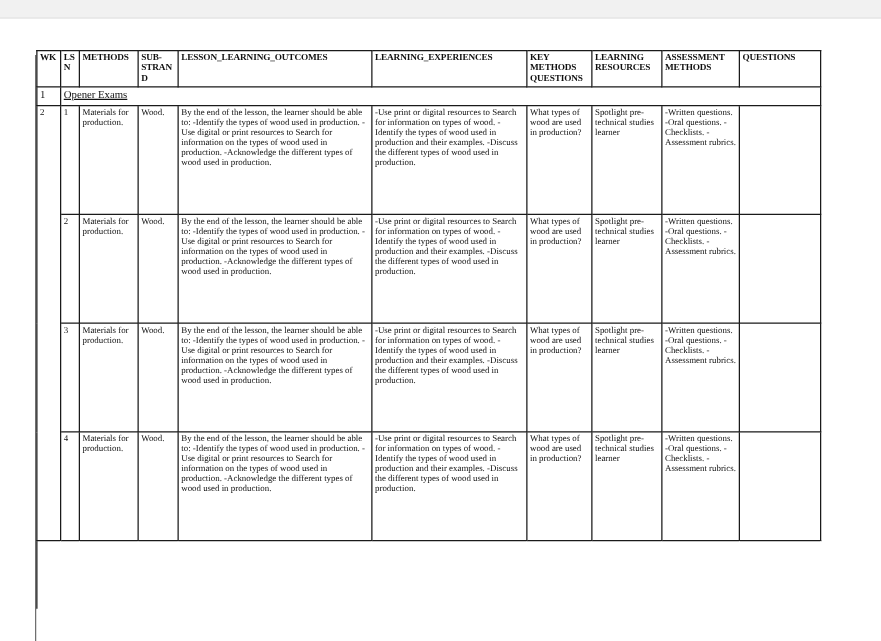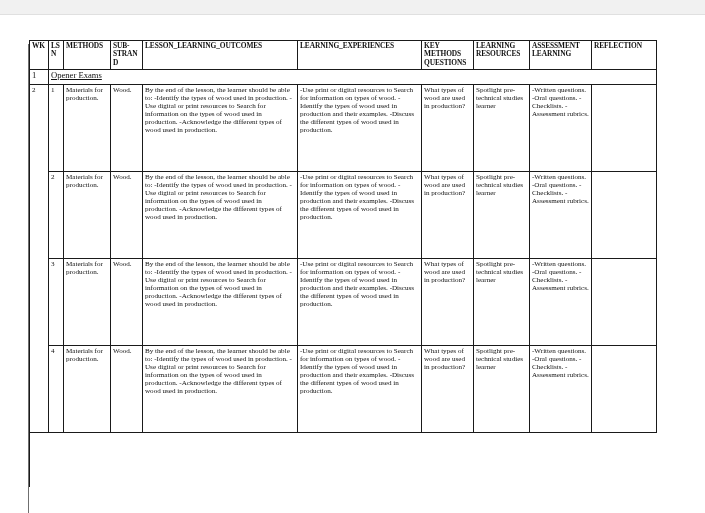--- a/index.html
+++ b/index.html
@@ -147,22 +147,22 @@
     <thead>
       <tr>
         <th>WK</th>
         <th>LSN</th>
         <th>METHODS</th>
         <th>SUB-STRAND</th>
         <th>LESSON_LEARNING_OUTCOMES</th>
         <th>LEARNING_EXPERIENCES</th>
         <th>KEY METHODS QUESTIONS</th>
         <th>LEARNING RESOURCES</th>
-        <th>ASSESSMENT LEARNING</th>
-        <th>REFLECTION</th>
+        <th>ASSESSMENT METHODS</th>
+        <th>QUESTIONS</th>
       </tr>
     </thead>
     <tbody>
       <tr class="row-opener">
         <td class="wk-cell">1</td>
         <td class="opener-cell" colspan="9">Opener Exams</td>
       </tr>
 
       <tr class="lesson-row">
         <td class="wk-cell" rowspan="4">2</td>

